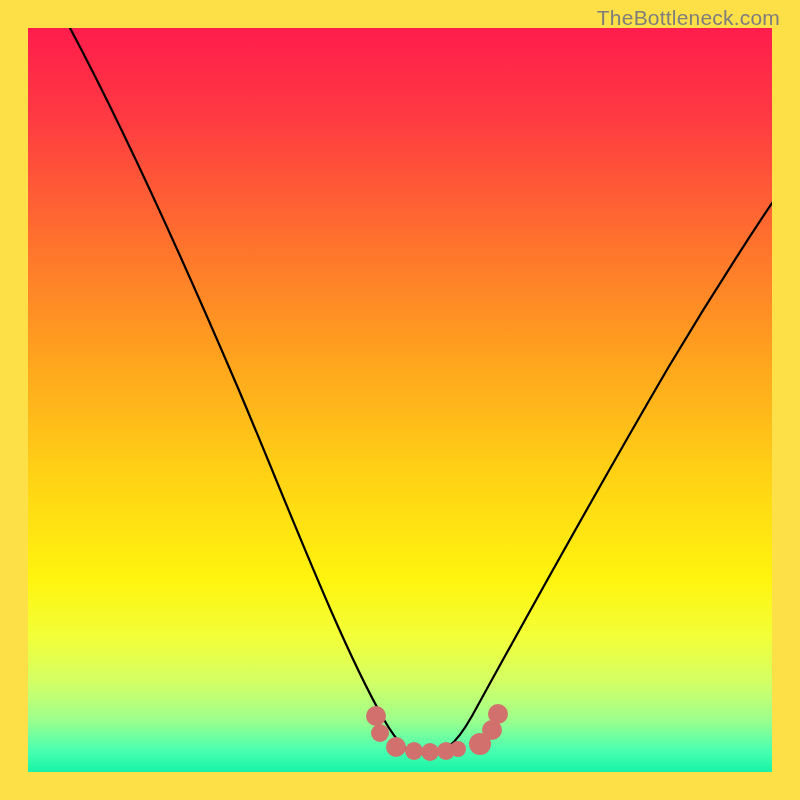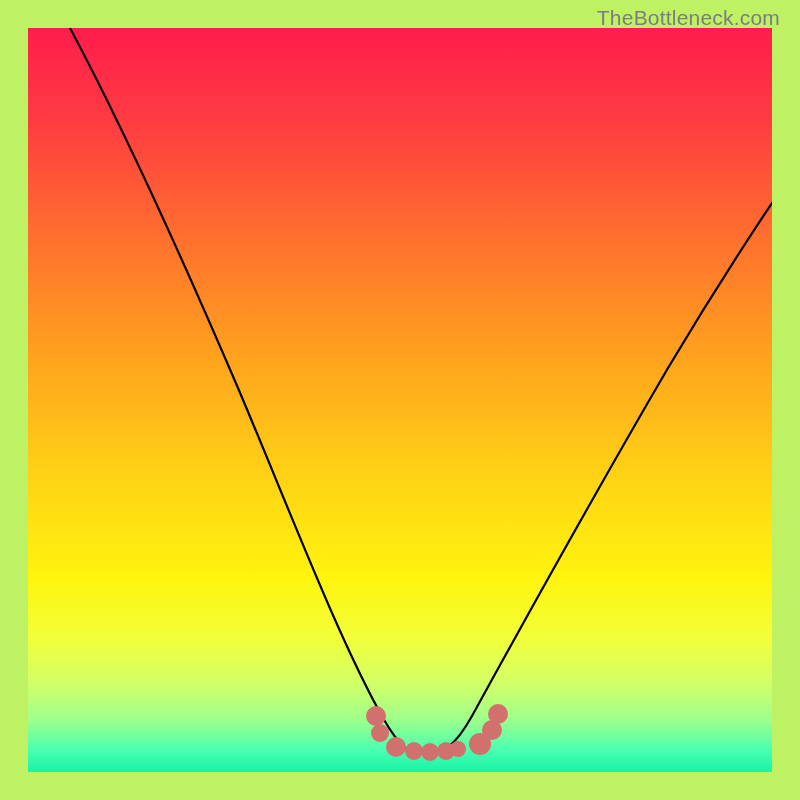--- a/index.html
+++ b/index.html
@@ -8,21 +8,21 @@
     width: 800px;
     height: 800px;
     background: #000;
     overflow: hidden;
     font-family: Arial, Helvetica, sans-serif;
   }
   .stage {
     position: relative;
     width: 800px;
     height: 800px;
-    background: #bef264;
+    background: #fde047;
   }
   .plot-area {
     position: absolute;
     left: 28px;
     top: 28px;
     width: 744px;
     height: 744px;
     overflow: hidden;
   }
   .gradient-bg {

